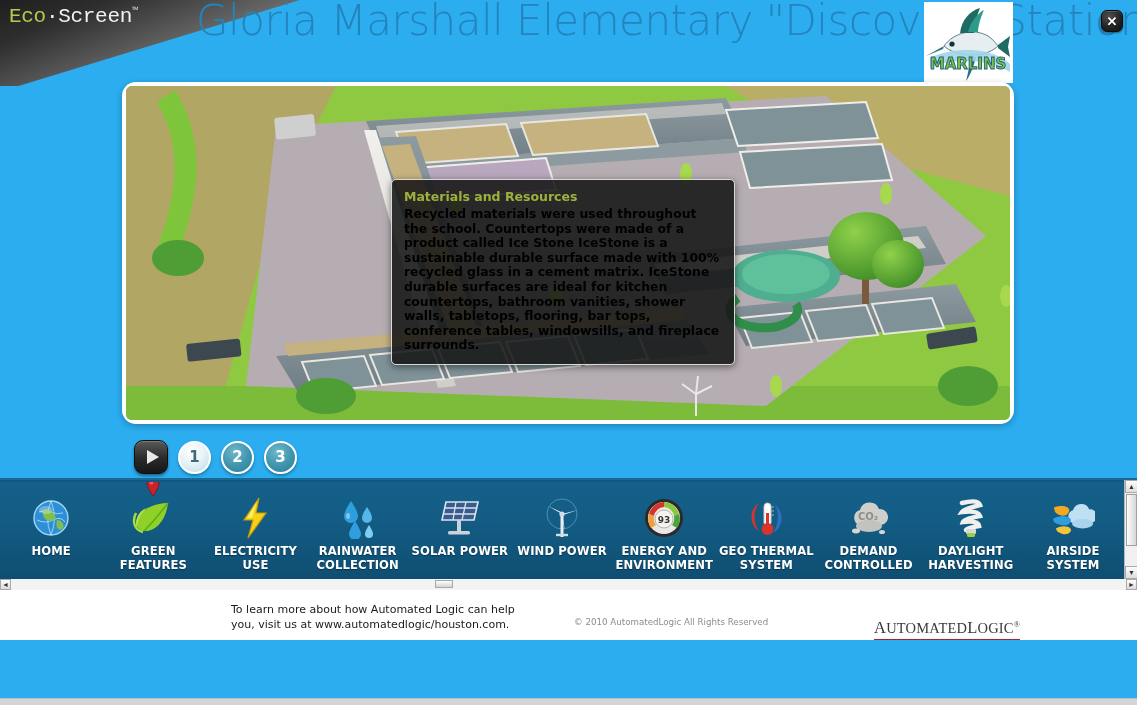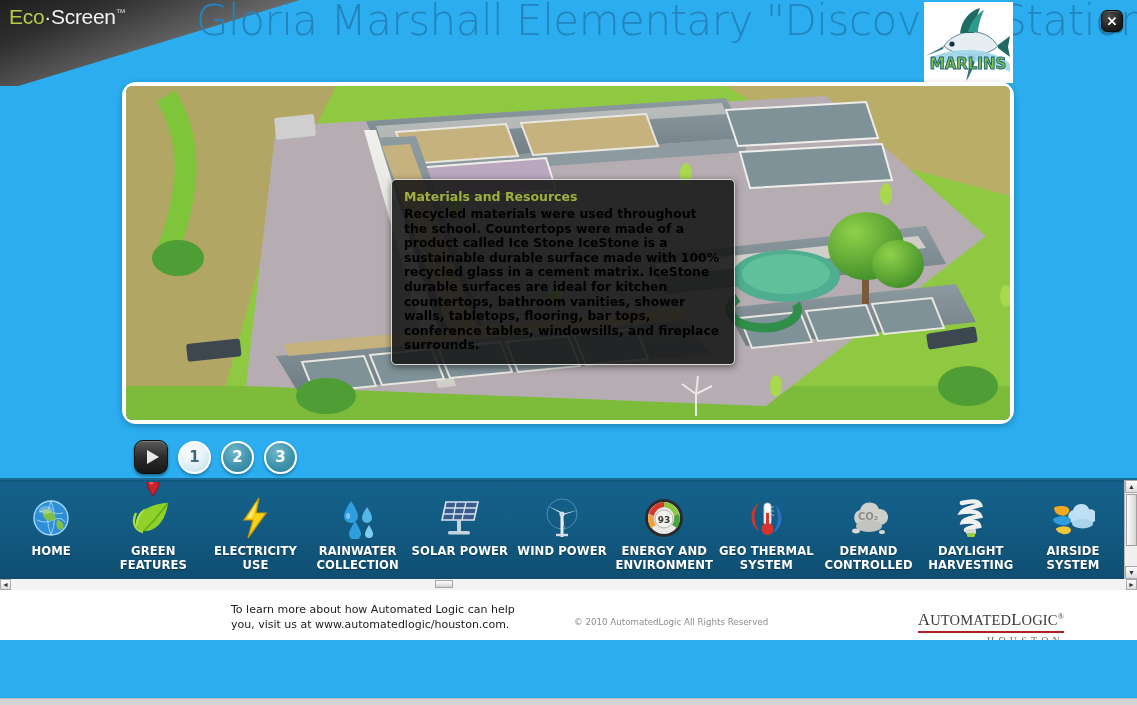--- a/index.html
+++ b/index.html
@@ -27,21 +27,21 @@
     position: absolute; left: -60px; top: -120px;
     width: 420px; height: 230px;
     background: linear-gradient(175deg, #0a0a0a 0%, #151515 46%, #2e2e2e 72%, #5b5b5b 92%, #6d6d6d 100%);
     transform: rotate(-17deg);
     transform-origin: left bottom;
   }
   .ecoscreen-logo {
     position: absolute; left: 9px; top: 5px;
     font-size: 21px; letter-spacing: -0.3px;
     white-space: nowrap;
-    font-family: Liberation Sans, sans-serif;
+    font-family: Liberation Mono, monospace;
   }
   .eco-part { color: #b9c94a; }
   .dot-part { color: #f2f2f2; }
   .screen-part { color: #f2f2f2; }
   .tm-part { color: #d8d8d8; font-size: 10px; vertical-align: super; }
 
   .page-title {
     position: absolute; left: 196px; top: -4px;
     font-size: 42px;
     color: #2384bd;
@@ -258,23 +258,22 @@
     width: 310px;
     font-family: "DejaVu Sans", sans-serif;
   }
   .footer-copy {
     position: absolute; left: 574px; top: 27px;
     font-size: 8.7px;
     color: #8c8c8c;
     font-family: "DejaVu Sans", sans-serif;
   }
   .al-logo {
-    position: absolute; left: 874px; top: 20px;
-    text-align: right;
-    margin-left: 44px;
+    position: absolute; left: 874px; top: 28px;
+    text-align: center;
   }
   .al-name {
     font-family: "Liberation Serif", serif;
     font-size: 14.5px;
     color: #3a3a3a;
     letter-spacing: 0.2px;
     white-space: nowrap;
   }
   .al-name .big { font-size: 16.5px; }
   .al-rule { height: 1.6px; background: #b11f24; margin: 1px 0 2px 0; }

